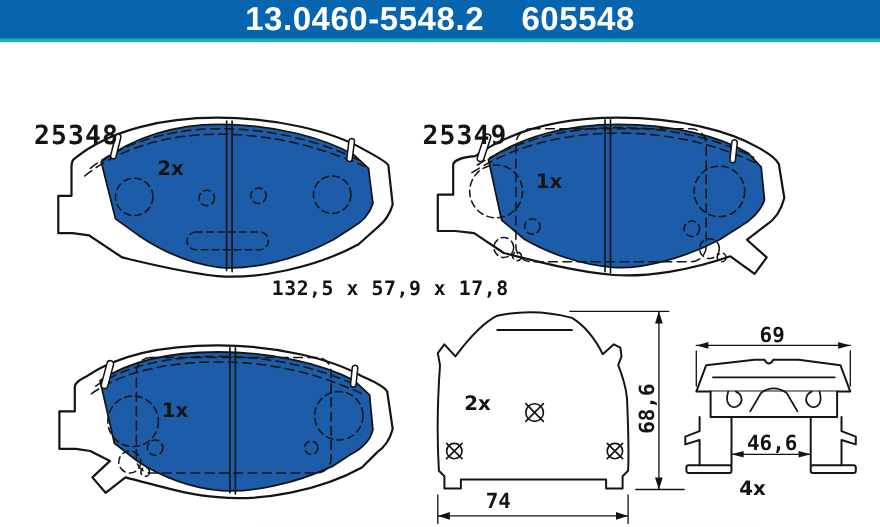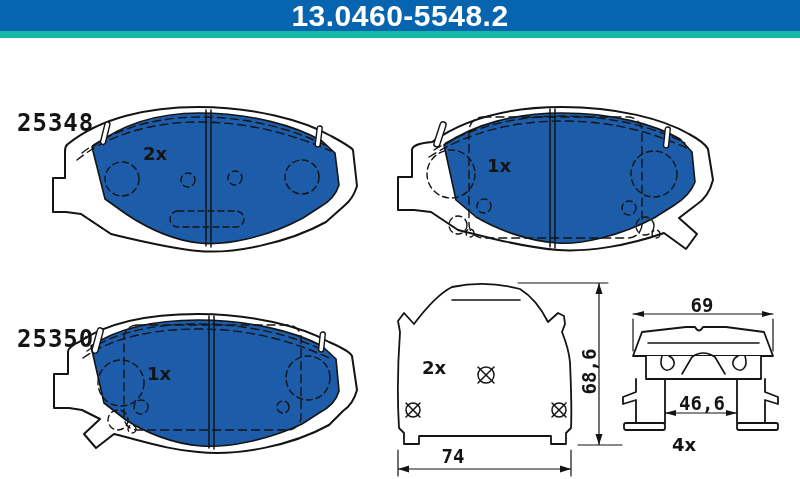--- a/index.html
+++ b/index.html
@@ -9,40 +9,41 @@
     --background:#ffffff;
   }
   *{margin:0;padding:0;box-sizing:border-box;}
   html,body{background:#f2f2f2;}
   .page{
     position:relative;width:800px;height:479px;background:var(--background,#fff);
     font-family:"DejaVu Sans Mono",monospace;color:var(--line,#141414);overflow:hidden;
   }
   .topbar{
     position:absolute;left:0;top:0;width:800px;height:38px;
-    background:var(--header-blue,#0764ae);border-bottom:7px solid #14b8a6;
+    background:var(--header-blue,#0764ae);border-bottom:3px solid #14b8a6;
     display:flex;align-items:center;justify-content:center;gap:34px;
     font-family:"Liberation Sans",sans-serif;font-weight:bold;font-size:30px;
     color:#fff;letter-spacing:.5px;
   }
   .abs{position:absolute;}
   svg{position:absolute;display:block;}
-  .lbl{font-weight:bold;font-size:24px;line-height:1;letter-spacing:1px;}
+  .lbl{font-weight:bold;font-size:24px;line-height:1;letter-spacing:1px;margin-left:14px;}
   .qty{font-family:"DejaVu Sans",sans-serif;font-weight:bold;font-size:18px;line-height:1;}
   .dims{font-weight:bold;font-size:18px;line-height:1;letter-spacing:.5px;}
   .dimnum{font-weight:bold;font-size:19px;line-height:1;text-align:center;}
   .rot{transform:rotate(-90deg);}
 </style>
 </head>
 <body>
 
 <div class="page">
 
   <header class="topbar">
     <span>13.0460-5548.2</span>
+    <span>605548</span>
   </header>
 
   <svg style="left:46px;top:99px" width="318" height="158" viewBox="0 0 318 158">
     <g stroke="#141414" stroke-linejoin="round" stroke-linecap="round" fill="none">
       <path fill="#ffffff" stroke-width="2" d="M22,45 C54,19 102,8 152,8 C207,8 257,21 285,37 C298,44 305,48 307,51 L311,87 C308,97 303,103 298,107 L280,123 C240,145 186,155 152,152 C122,149 90,141 65,135 L35,115 L20,113 L7,113 L7,79 L19,79 L19,53 C19,49 20,46 22,45 Z"></path>
       <path fill="#1d5ca9" stroke-width="1.6" d="M46,48 C76,25 114,14 153,14 C205,14 250,27 276,42 L289,54 L293,86 C290,96 283,103 274,108 L257,119 C222,138 180,147 153,144 C127,141 101,129 80,115 L59,100 Z"></path>
       <path stroke-width="1.4" stroke-dasharray="8 5" d="M36,54 C68,29 112,18 153,18 C204,18 249,31 281,47"></path>
       <path stroke-width="1.4" stroke-dasharray="8 5" d="M31,61 C64,34 110,23 153,23 C202,23 246,35 285,52"></path>
       <path stroke-width="1.5" d="M160,11 V147 M165,11 V148"></path>
       <g stroke-width="1.4" stroke-dasharray="6 4">
@@ -79,22 +80,24 @@
         <circle cx="239" cy="109" r="7"></circle>
         <circle cx="255" cy="127" r="9"></circle>
         <circle cx="266" cy="135" r="4"></circle>
       </g>
       <g fill="#ffffff" stroke-width="1.4">
         <rect x="-3" y="0" width="6" height="26" rx="3" transform="translate(54,23) rotate(18)"></rect>
         <rect x="-2.5" y="0" width="5" height="21" rx="2.5" transform="translate(278,28) rotate(6)"></rect>
       </g>
     </g>
   </svg>
+  <div class="abs lbl" style="left:370px;top:111px">25349</div>
   <div class="abs qty" style="left:487px;top:157px">1x</div>
 
+  <div class="abs dims" style="left:247px;top:254px">132,5 x 57,9 x 17,8</div>
 
   <svg style="left:44px;top:305px" width="330" height="162" viewBox="0 0 330 162">
     <g stroke="#141414" stroke-linejoin="round" stroke-linecap="round" fill="none">
       <path fill="#ffffff" stroke-width="2" d="M35,37 C67,15 112,9 154,9 C207,9 257,21 285,37 C299,43 306,47 308,51 L313,85 C310,96 305,102 299,106 L285,120 C247,141 194,151 154,147 C126,145 102,137 70,129 L52,143 L40,129 L56,114 L38,105 L25,103 L10,103 L10,69 L24,69 L24,47 C24,43 30,39 35,37 Z"></path>
       <path fill="#1d5ca9" stroke-width="1.6" d="M47,41 C77,21 117,15 154,15 C204,15 250,26 278,41 L292,54 L295,86 C292,97 285,103 275,108 L258,119 C224,135 184,143 157,141 C130,139 102,128 82,115 L60,98 Z"></path>
       <path stroke-width="1.4" stroke-dasharray="8 5" d="M43,46 C74,25 116,19 154,19 C204,19 248,30 281,46"></path>
       <path stroke-width="1.4" stroke-dasharray="8 5" d="M39,53 C70,31 114,24 154,24 C202,24 244,34 285,53"></path>
       <path stroke-width="1.5" d="M165,11 V143 M170,11 V144"></path>
       <rect stroke-width="1.4" stroke-dasharray="8 5" x="80" y="20" width="177" height="105" rx="13"></rect>
       <g stroke-width="1.4" stroke-dasharray="6 4">
@@ -104,21 +107,20 @@
         <circle cx="88" cy="124" r="4"></circle>
         <circle cx="264" cy="73" r="22"></circle>
         <circle cx="239" cy="102" r="6"></circle>
       </g>
       <g fill="#ffffff" stroke-width="1.4">
         <rect x="-3" y="0" width="6" height="26" rx="3" transform="translate(57,23) rotate(15)"></rect>
         <rect x="-2.5" y="0" width="5" height="20" rx="2.5" transform="translate(279,27) rotate(6)"></rect>
       </g>
     </g>
   </svg>
-  <div class="abs lbl" style="left:17px;top:327px">25350</div>
   <div class="abs qty" style="left:147px;top:365px">1x</div>
 
   <svg style="left:390px;top:280px" width="240" height="200" viewBox="0 0 240 200">
     <g stroke="#141414" stroke-linejoin="round" stroke-linecap="round" fill="none">
       <path fill="#ffffff" stroke-width="1.8" d="M10,52 L8,41 L14,33 L24,44 C36,28 50,13 62,7 Q96,0 130,9 C143,17 152,30 158,42 L168,33 L174,36 L175,44 L172,52 C176,62 179,72 180,82 C181,105 182,128 181,148 L176,153 L176,164 L161,164 L161,156 L29,156 L29,164 L14,164 L14,153 L9,148 C7,115 8,80 10,52 Z"></path>
       <path stroke-width="1.6" d="M62,20 L130,20"></path>
       <g stroke-width="1.5">
         <circle cx="96" cy="95" r="8"></circle>
           <path d="M88,87 L104,103 M104,87 L88,103"></path>
         <circle cx="23" cy="130" r="7"></circle>

